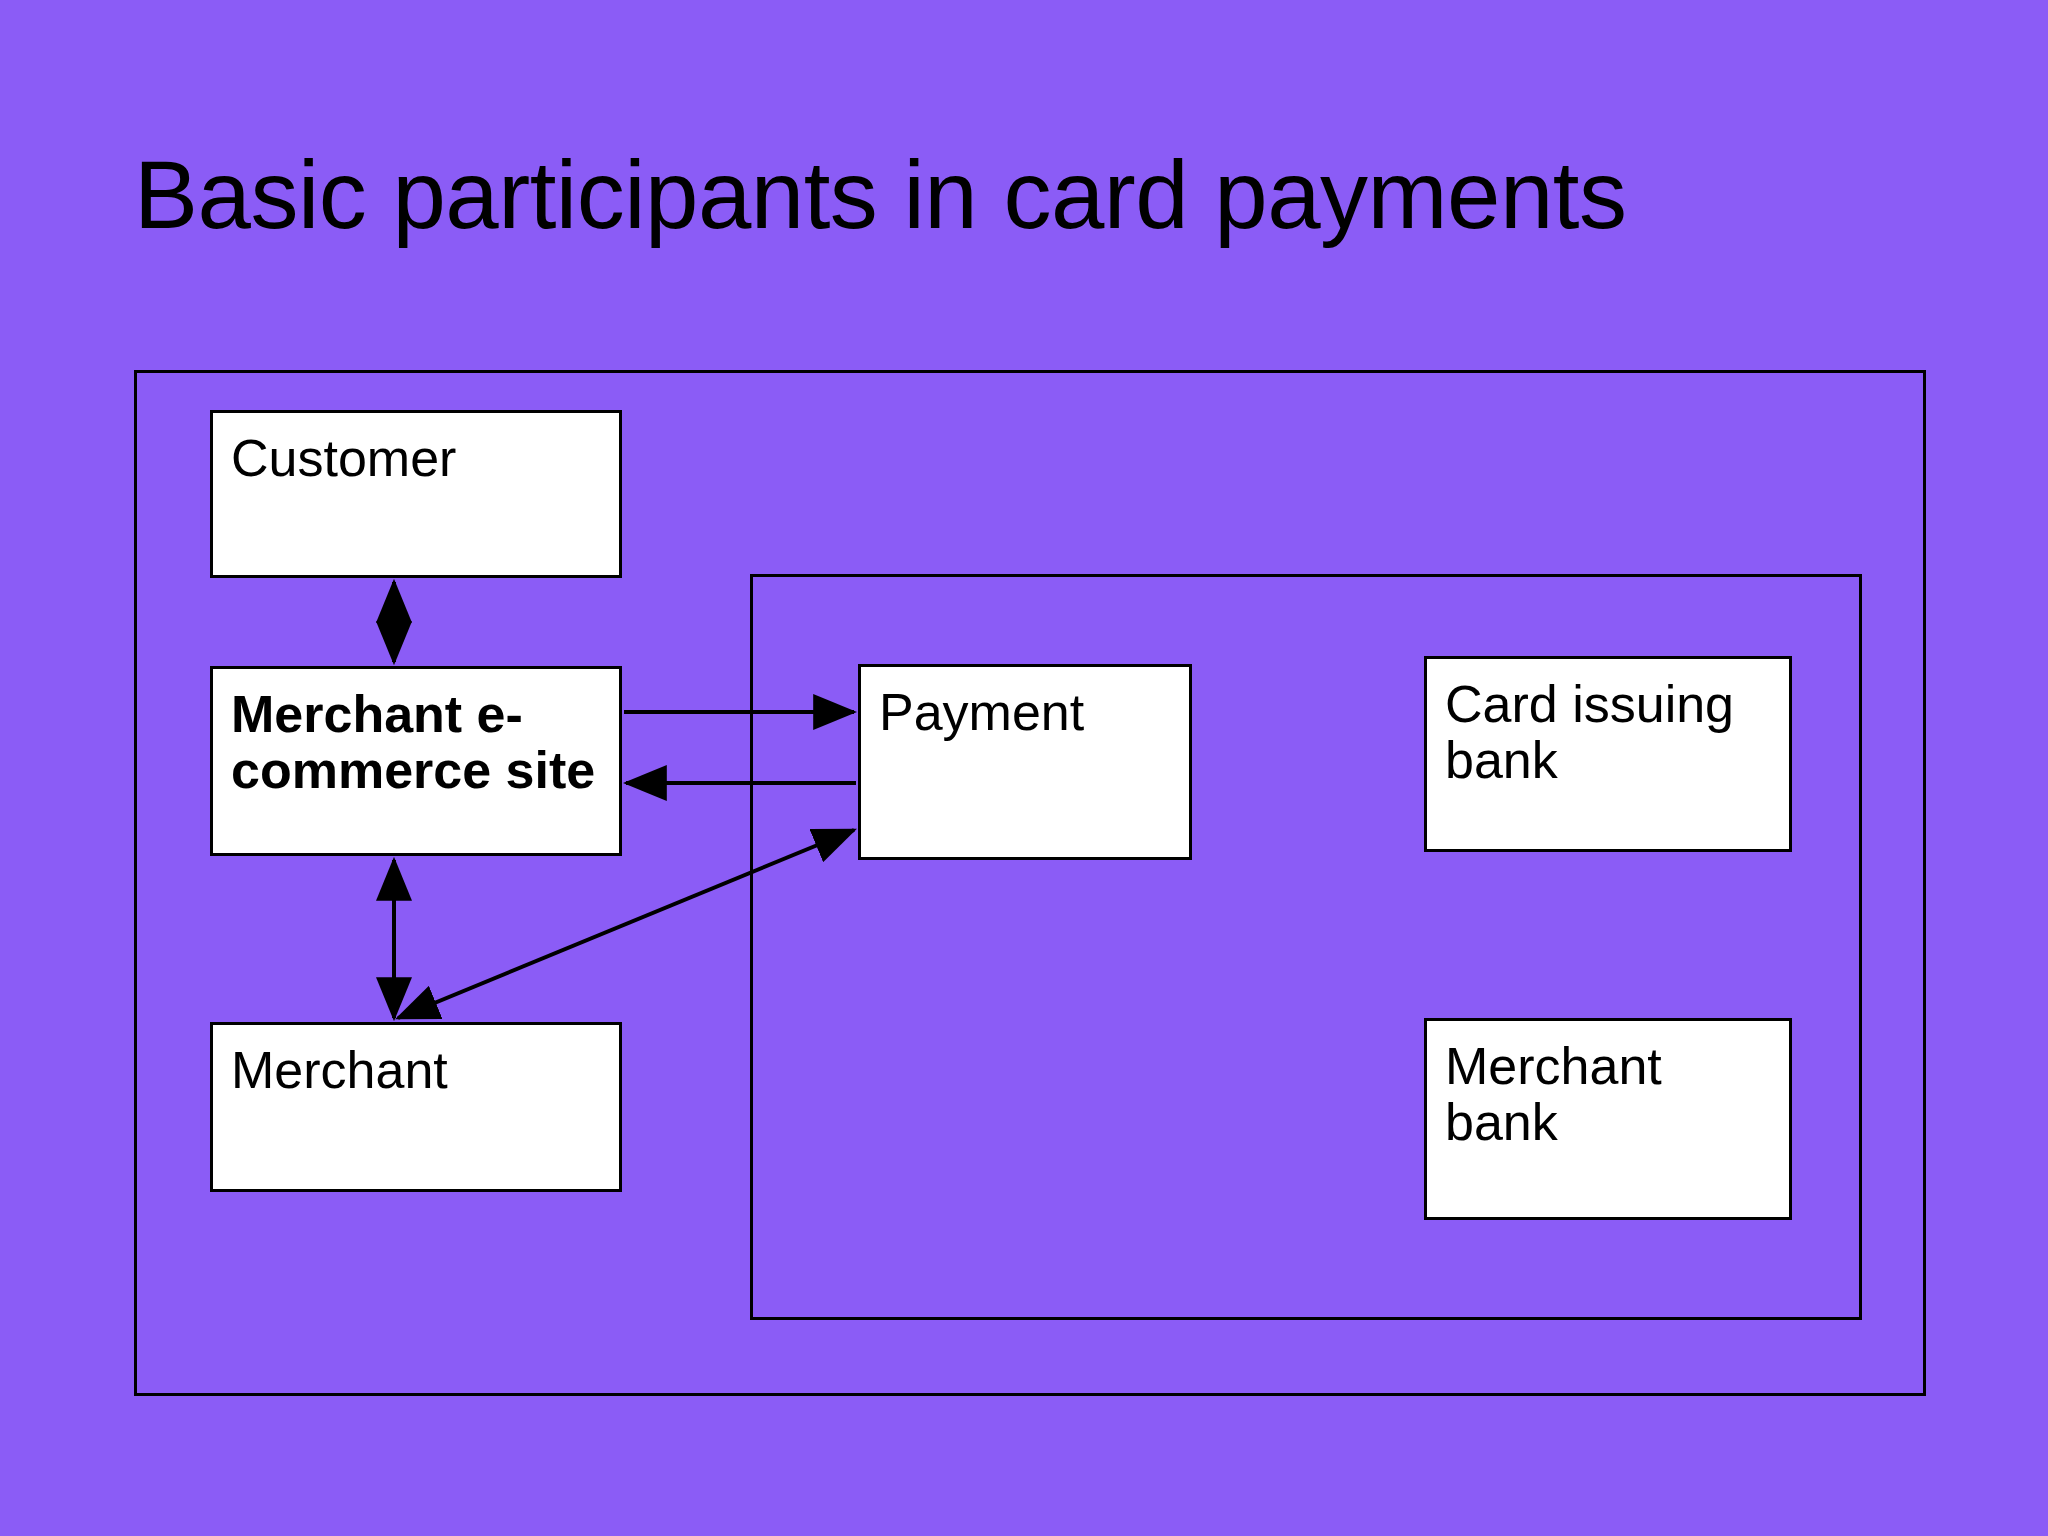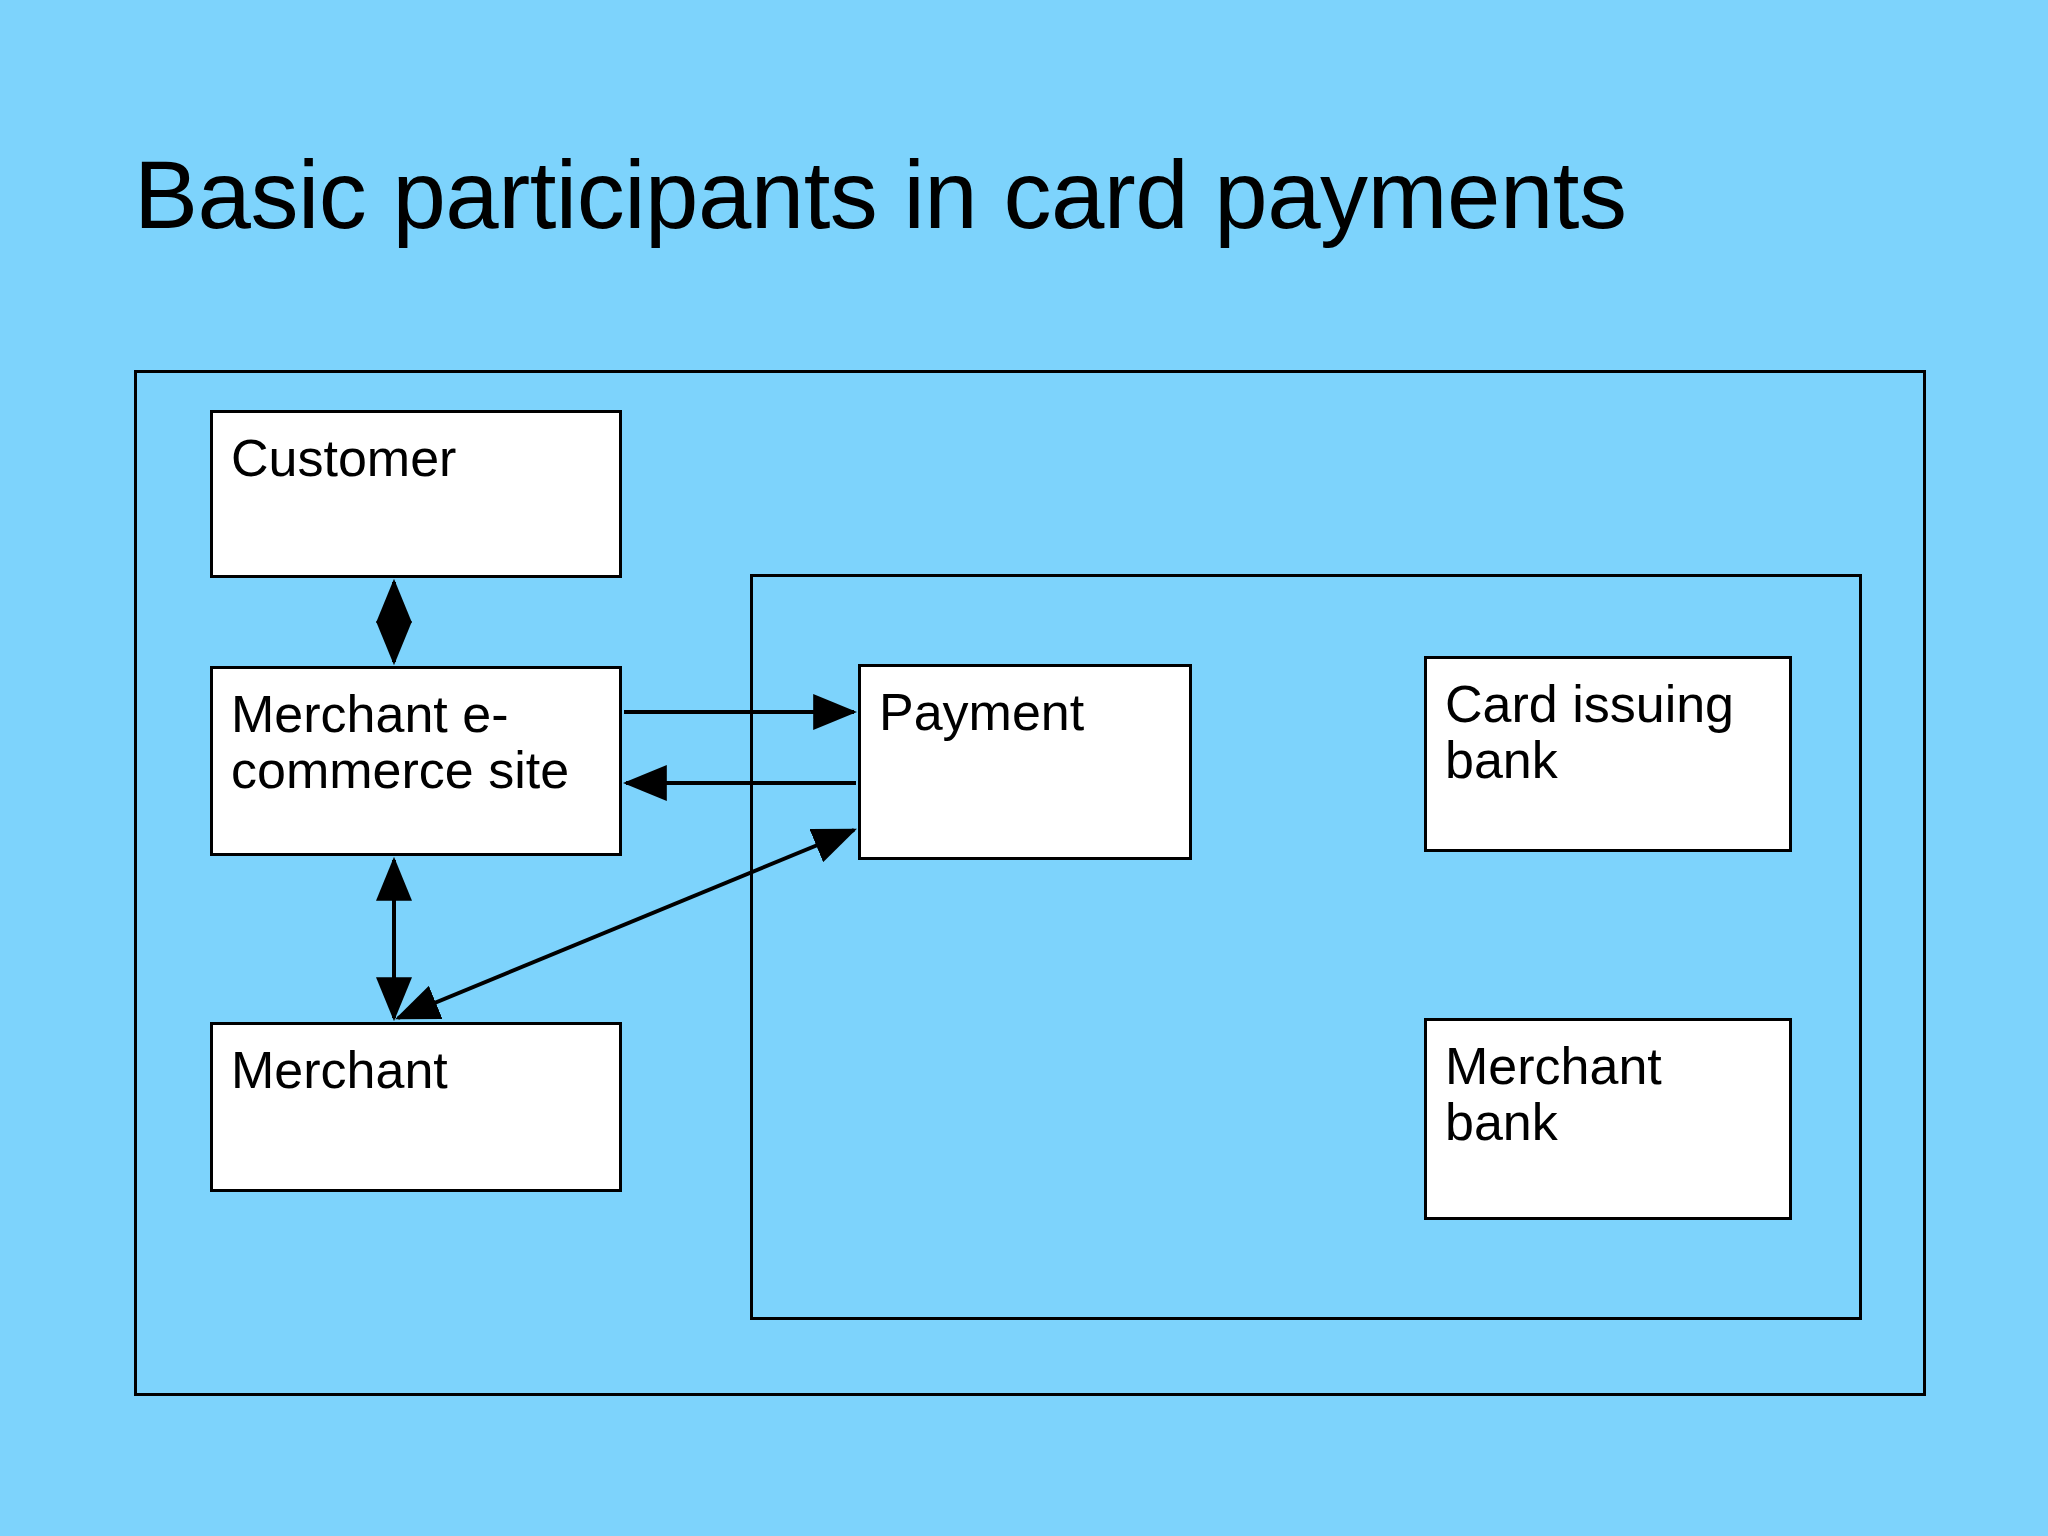--- a/index.html
+++ b/index.html
@@ -11,21 +11,21 @@
     width: 2048px;
     height: 1536px;
     font-family: "Liberation Sans", sans-serif;
     color: #000000;
     overflow: hidden;
   }
   #slide {
     position: relative;
     width: 2048px;
     height: 1536px;
-    background: #7dd3fc;
+    background: #8b5cf6;
   }
 
   
   #slide-title {
     position: absolute;
     left: 134px;
     top: 78px;
     width: 1800px;
     font-size: 96px;
     line-height: 1.1;
@@ -62,21 +62,21 @@
     background: #ffffff;
     box-sizing: border-box;
     padding: 18px 0 0 18px;
     font-size: 52px;
     line-height: 1.07;
     color: #000000;
     z-index: 5;
   }
 
   #box-customer        { left: 210px;  top: 410px;  width: 412px; height: 168px; }
-  #box-merchant-site   { left: 210px;  top: 666px;  width: 412px; height: 190px; }
+  #box-merchant-site   { left: 210px;  top: 666px;  width: 412px; height: 190px; font-weight: bold; }
   #box-merchant-op     { left: 210px;  top: 1022px; width: 412px; height: 170px; }
   #box-payment-gateway { left: 858px;  top: 664px;  width: 334px; height: 196px; }
   #box-card-networks   { left: 858px;  top: 1014px; width: 334px; height: 202px; }
   #box-card-issuing    { left: 1424px; top: 656px;  width: 368px; height: 196px; }
   #box-merchant-bank   { left: 1424px; top: 1018px; width: 368px; height: 202px; }
 
   
   #connectors {
     position: absolute;
     left: 0;

